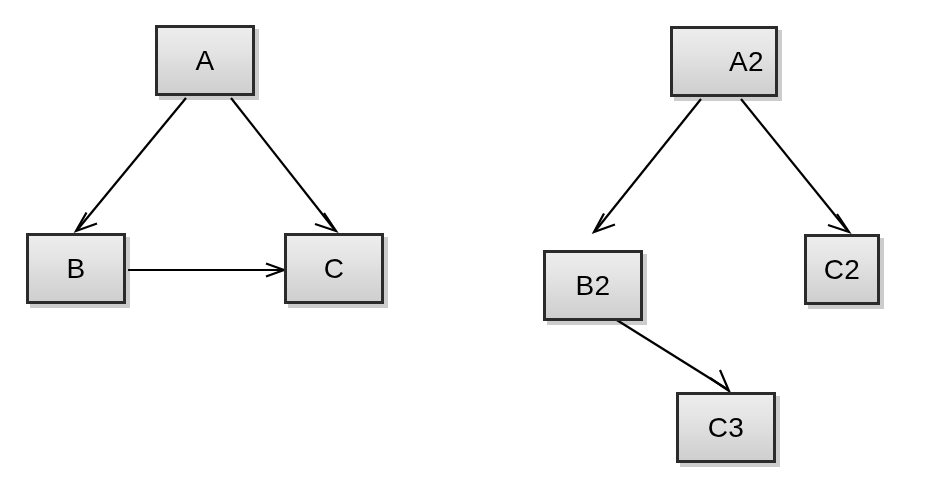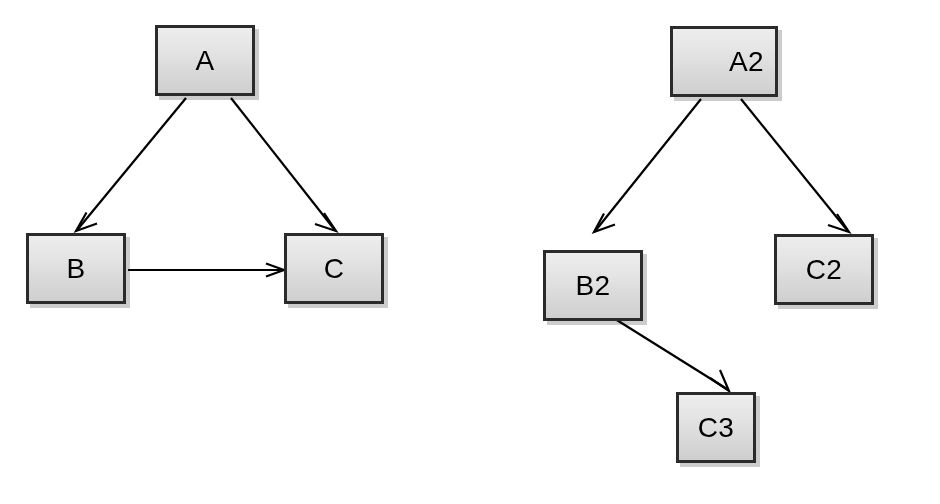--- a/index.html
+++ b/index.html
@@ -122,21 +122,21 @@
   </div>
 
   <div class="node n-a2" style="left: 670px; top: 26px; width: 108px; height: 71px; padding-left: 45px;">
     <span class="node-label">A2</span>
   </div>
 
   <div class="node n-b2" style="left: 543px; top: 234px; width: 100px; height: 71px;">
     <span class="node-label">B2</span>
   </div>
 
-  <div class="node n-c2" style="left: 774px; top: 234px; width: 100px; height: 71px;">
+  <div class="node n-c2" style="left: 804px; top: 234px; width: 76px; height: 71px;">
     <span class="node-label">C2</span>
   </div>
 
-  <div class="node n-c3" style="left: 676px; top: 392px; width: 80px; height: 71px;">
+  <div class="node n-c3" style="left: 676px; top: 392px; width: 100px; height: 71px;">
     <span class="node-label">C3</span>
   </div>
 
 </div>
 
 </body></html>

